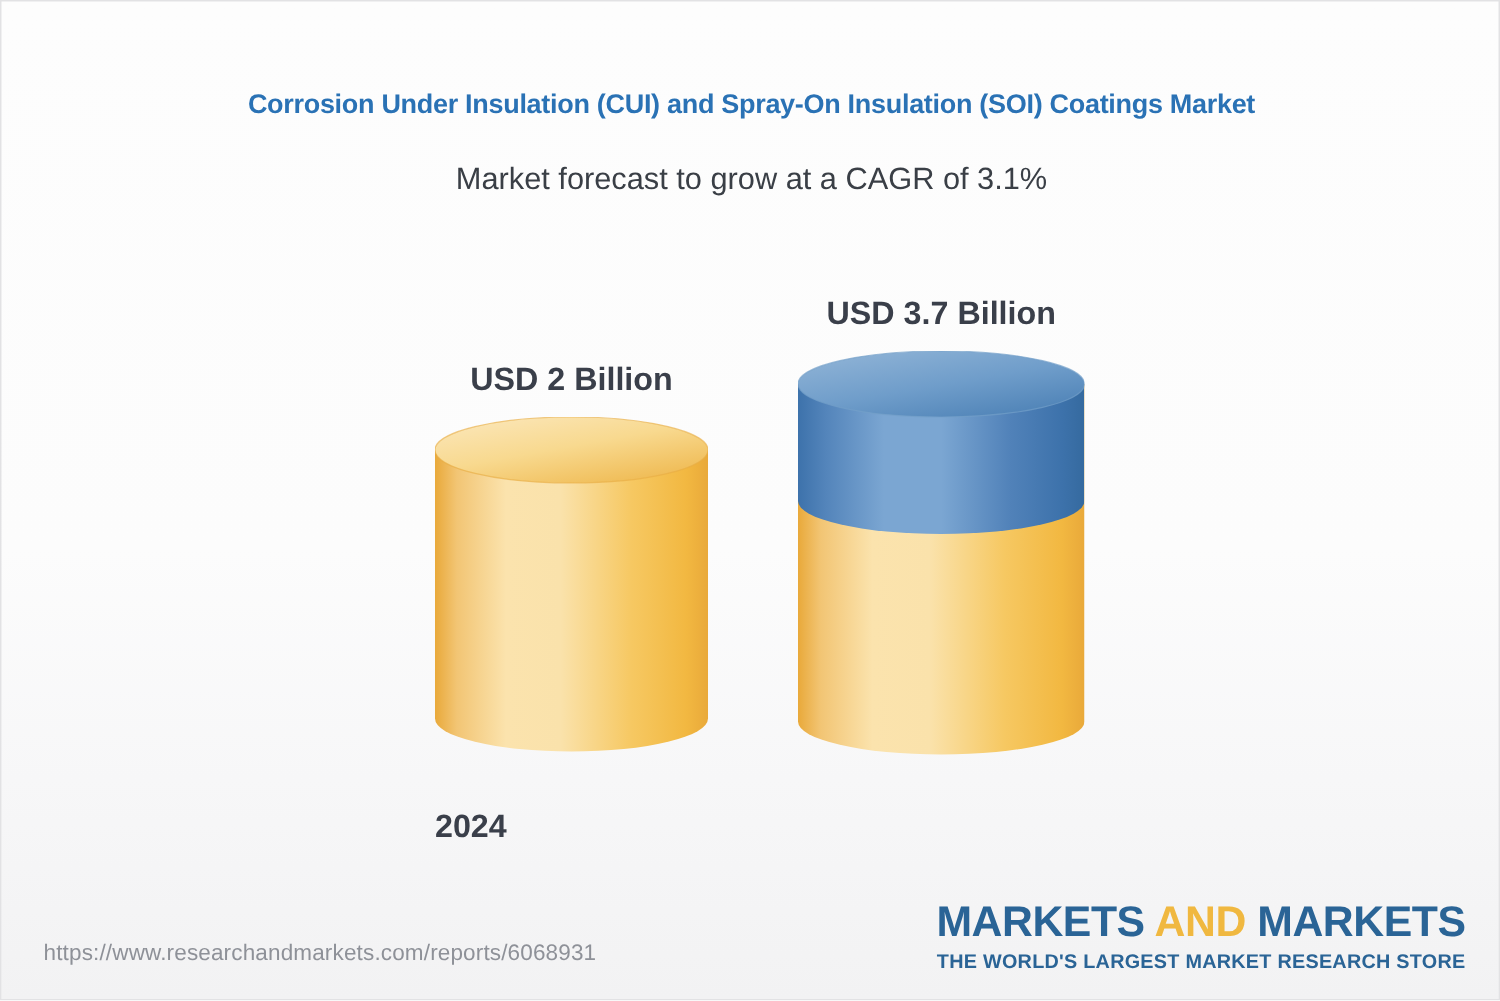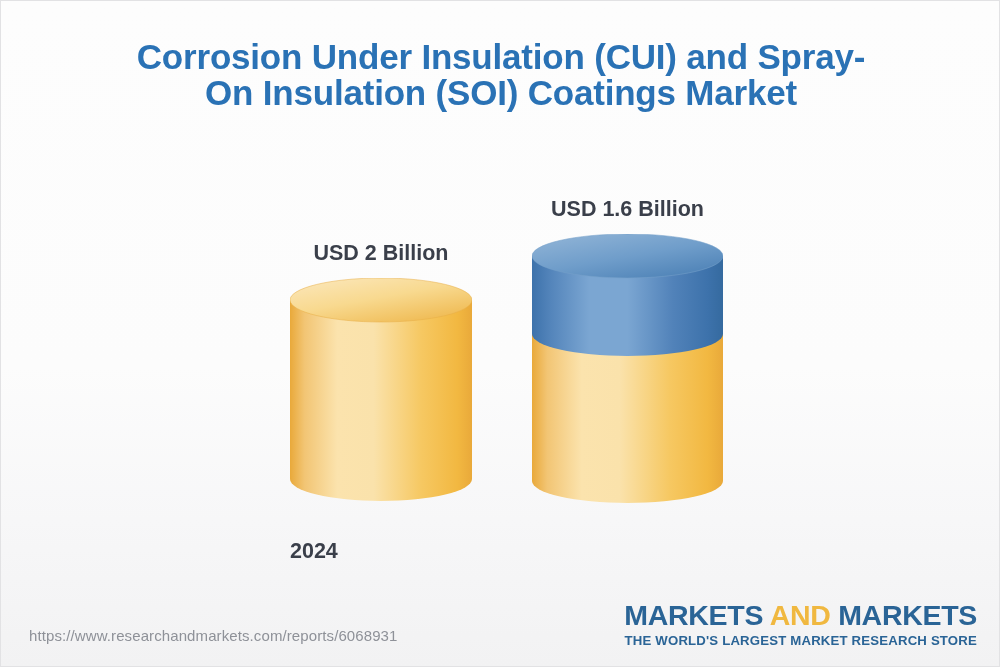--- a/index.html
+++ b/index.html
@@ -24,23 +24,23 @@
 
   
   .header {
     position: absolute;
     top: 38px;
     left: 0;
     width: 1000px;
     text-align: center;
   }
   .title {
-    margin: 0 auto;
+    margin: 12px auto;
     width: 760px;
-    font-size: 35px;
+    font-size: 18px;
     line-height: 36px;
     font-weight: bold;
     color: #2a72b5;
     letter-spacing: -0.2px;
   }
   .subtitle {
     margin: 20px auto 0 auto;
     width: 820px;
     font-size: 20.5px;
     line-height: 26px;
@@ -121,20 +121,21 @@
     white-space: nowrap;
   }
 </style>
 </head>
 <body>
 
 <div id="infographic">
 
   <div class="header">
     <div class="title">Corrosion Under Insulation (CUI) and Spray-On Insulation (SOI) Coatings Market</div>
+    <div class="subtitle">Market forecast to grow at a CAGR of 3.1%</div>
   </div>
 
   <div class="plot">
 
     <div class="bar-group g1">
       <div class="bar-value">USD 2 Billion</div>
       <div class="cyl-wrap">
         <svg class="cyl-svg" width="182" height="241" viewBox="0 0 182 241">
           <defs>
             <linearGradient id="goldBody" x1="0" y1="0" x2="1" y2="0">
@@ -156,21 +157,21 @@
           <path d="M0,22 L0,201 A91,22 0 0 0 182,201 L182,22 Z" fill="url(#goldBody)"></path>
 
           <ellipse cx="91" cy="22" rx="91" ry="22" fill="url(#goldTop)"></ellipse>
           <ellipse cx="91" cy="22" rx="91" ry="22" fill="none" stroke="#e8ae45" stroke-width="0.8" opacity="0.65"></ellipse>
         </svg>
       </div>
       <div class="bar-cat">2024</div>
     </div>
 
     <div class="bar-group g2">
-      <div class="bar-value">USD 1.6 Billion</div>
+      <div class="bar-value">USD 3.7 Billion</div>
       <div class="cyl-wrap">
         <svg class="cyl-svg" width="191" height="287" viewBox="0 0 191 287">
           <defs>
             <linearGradient id="goldBody2" x1="0" y1="0" x2="1" y2="0">
               <stop offset="0%" stop-color="#e9a93a"></stop>
               <stop offset="8%" stop-color="#f2c574"></stop>
               <stop offset="26%" stop-color="#fbe3ad"></stop>
               <stop offset="46%" stop-color="#fae2ab"></stop>
               <stop offset="72%" stop-color="#f6c862"></stop>
               <stop offset="92%" stop-color="#f2b841"></stop>

